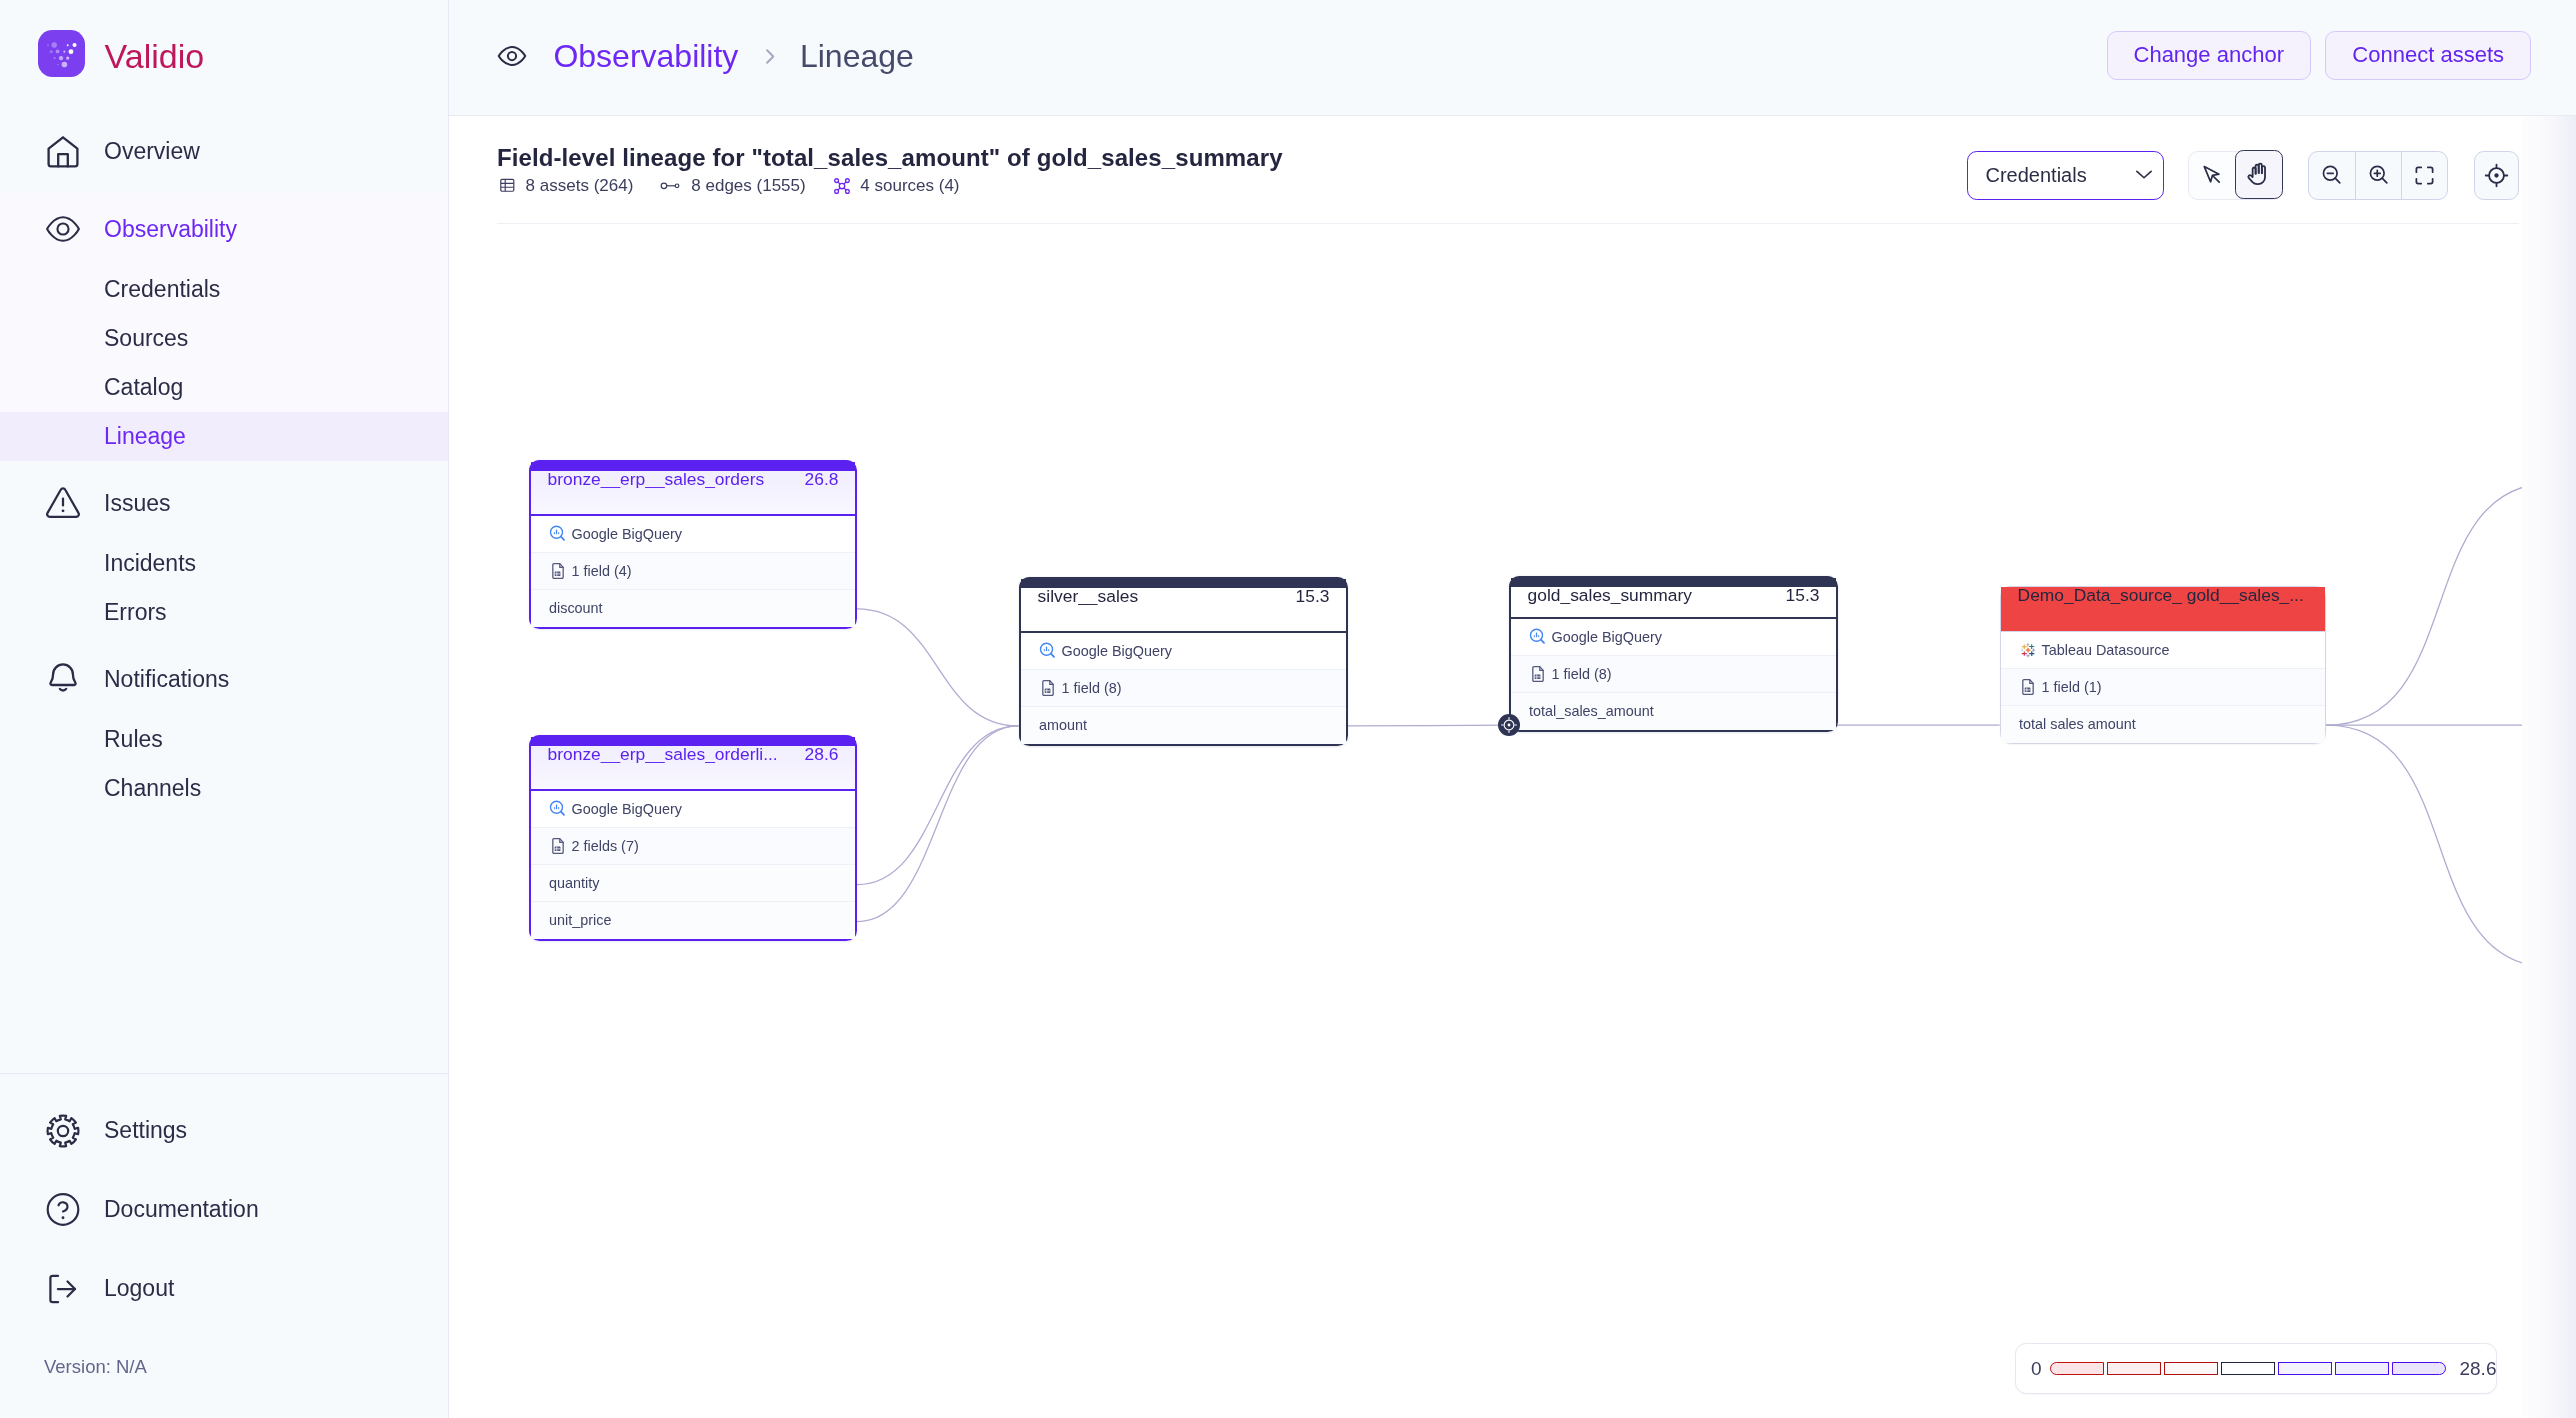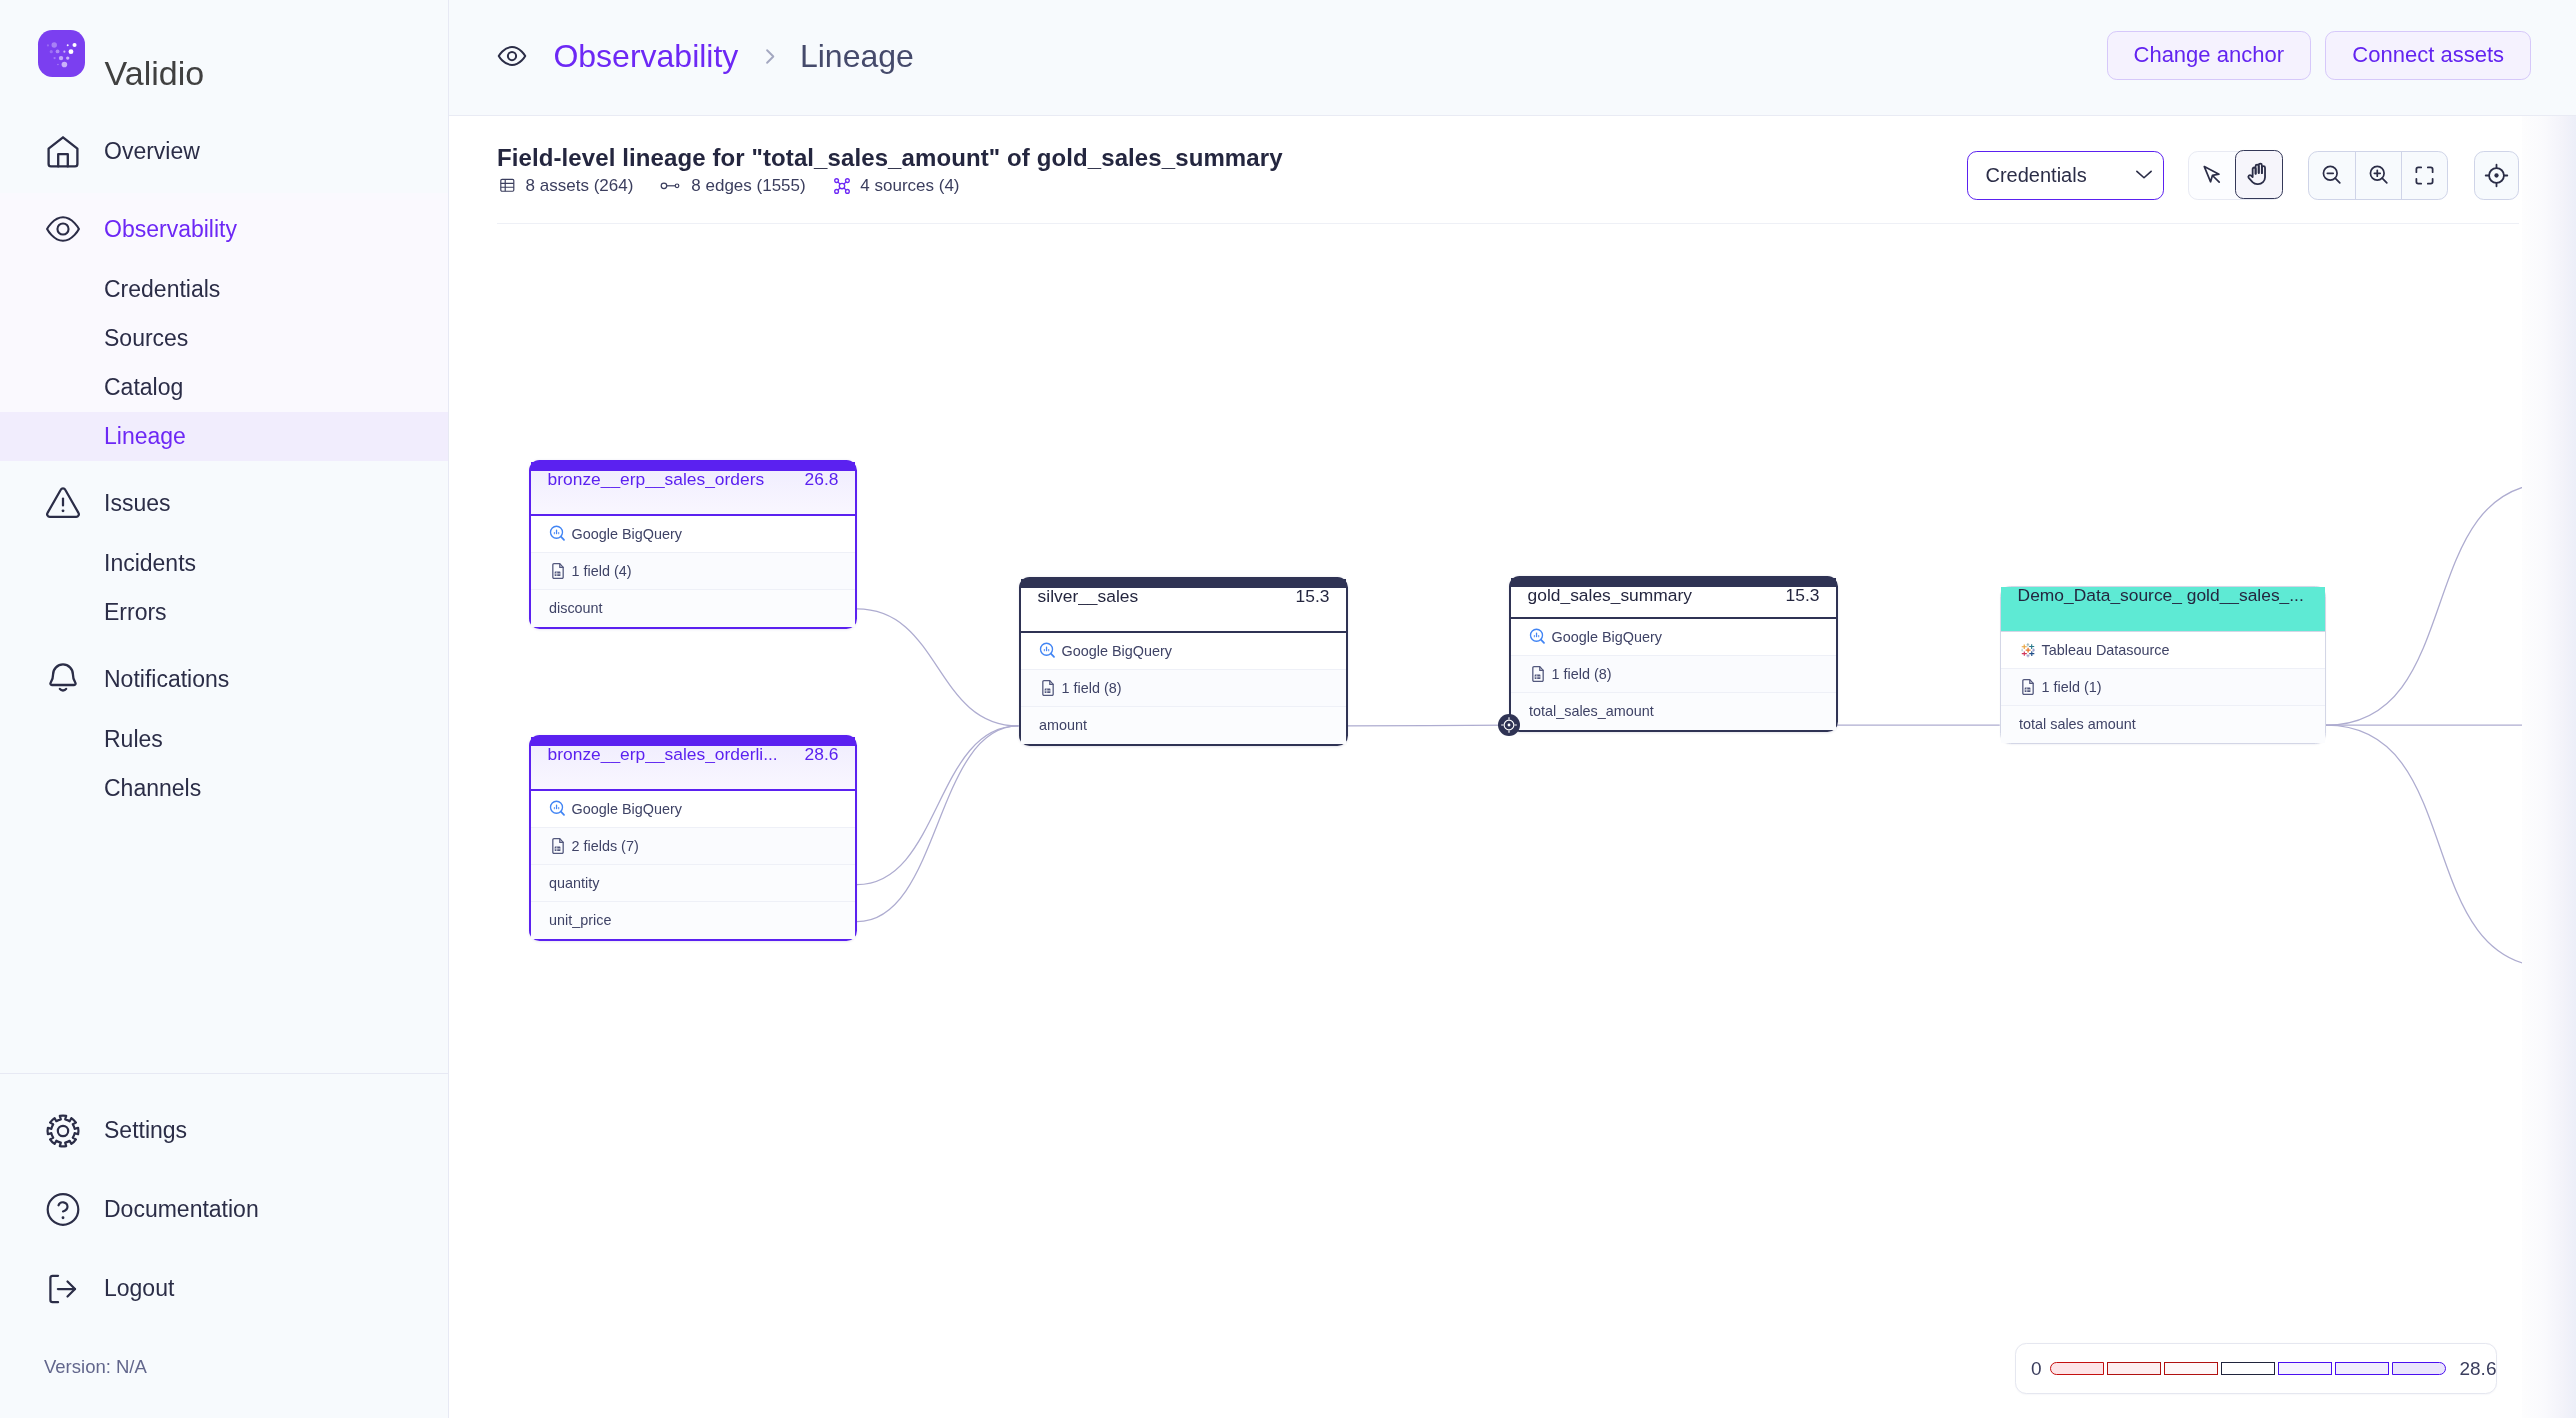--- a/index.html
+++ b/index.html
@@ -5,21 +5,21 @@
   *{box-sizing:border-box;margin:0;padding:0}
   html,body{width:2576px;height:1419px;overflow:hidden}
   body{font-family:"Liberation Sans",sans-serif;background:#fff;color:#2b2d47;-webkit-font-smoothing:antialiased}
   .app{display:flex;width:2576px;height:1419px}
 
   
   .sidebar{width:449px;height:1419px;background:#f7fafd;border-right:1.5px solid #e7e9f4;
            display:flex;flex-direction:column;flex:0 0 449px;position:relative;z-index:5}
   .brand{display:flex;align-items:center;height:115px;padding-left:38px;padding-bottom:9px}
   .brand-logo{width:47px;height:47px;border-radius:14.4px;background:#7b3ff0;position:relative;flex:0 0 47px;overflow:hidden;margin-right:19.6px}
-  .brand-name{font-size:34px;color:#404040;letter-spacing:0px;line-height:1;position:relative;top:20px}
+  .brand-name{font-size:34px;color:#be185d;letter-spacing:0px;line-height:1;position:relative;top:3px}
   .nav{padding-top:0.8px}
   .nav-item{display:flex;align-items:center;height:72px;padding-left:45px;cursor:pointer}
   .nav-item.gap{margin-top:6px}
   .nav-item .nav-icon{width:36px;height:36px;flex:0 0 36px;display:flex;align-items:center;justify-content:center;margin-right:23px;overflow:visible}
   .nav-label{font-size:23px;color:#2b2d47;line-height:1}
   .nav-group{background:#faf9fe;margin-top:5.3px}
   .nav-group .nav-item.gap{margin-top:0}
   .sec-active .nav-label{color:#6d28f5}
   .nav-sub{display:flex;align-items:center;height:49px;padding-left:104px;cursor:pointer;font-size:23px;color:#2b2d47;line-height:1}
   .nav-sub.sel{background:#f1edfd;color:#6d28f5}
@@ -76,21 +76,21 @@
   .node .row .ri{width:16px;height:18px;margin-right:4.5px;display:flex;align-items:center;justify-content:center;flex:0 0 18px}
 
   .n-purple{border:2.3px solid #5b21f0;box-shadow:0 0.8px 2.3px rgba(60,40,140,.10)}
   .n-purple .cap{height:9px;background:#5b21f0}
   .n-purple .hdr{background:linear-gradient(180deg,#f1eefe 0%,#f9f7ff 100%);color:#5b21f0;font-weight:500;
                  border-bottom:2.3px solid #5b21f0;padding:0 16.6px}
   .n-dark{border:2.3px solid #2f3354;box-shadow:0 0.8px 2.3px rgba(40,40,90,.12)}
   .n-dark .cap{height:9px;background:#2f3354}
   .n-dark .hdr{background:#fff;color:#24263f;font-weight:500;border-bottom:2.3px solid #2f3354;padding:0 16.6px}
   .n-light{border:1.5px solid #d3d6e6;box-shadow:0 0.8px 1.5px rgba(40,40,90,.05)}
-  .n-light .hdr{background:#5eead4;color:#24263f;font-weight:400;border-bottom:1.5px solid #d3d6e6;padding:0 16.6px}
+  .n-light .hdr{background:#ef4444;color:#24263f;font-weight:400;border-bottom:1.5px solid #d3d6e6;padding:0 16.6px}
 
   .row-src{background:#fff;padding:0 18px;border-bottom:1.5px solid #eef0f7}
   .row-fld{background:#fafbfe;padding:0 18px;border-bottom:1.5px solid #eef0f7}
   .row-col{background:#fbfcfe;padding:0 18px}
   .anchor-dot{position:absolute;width:22px;height:22px;border-radius:50%;background:#2f3354;
               display:flex;align-items:center;justify-content:center;z-index:3}
 
   
   .legend{position:absolute;left:1566px;top:1227px;width:482px;height:51px;border:1.5px solid #e5e7f0;border-radius:11.3px;background:#fff;
           display:flex;align-items:center;padding:0 15px;box-shadow:0 0.8px 1.5px rgba(40,40,90,.03);z-index:6}

